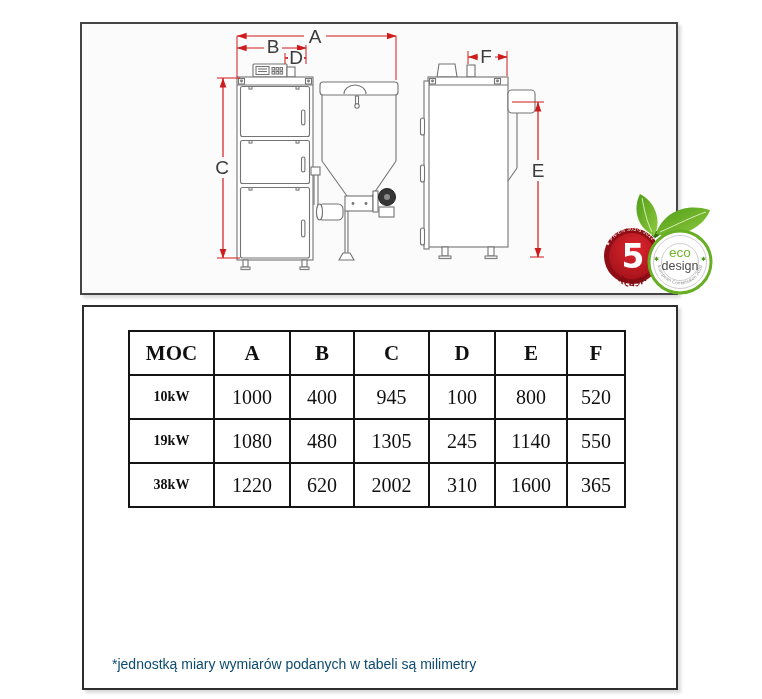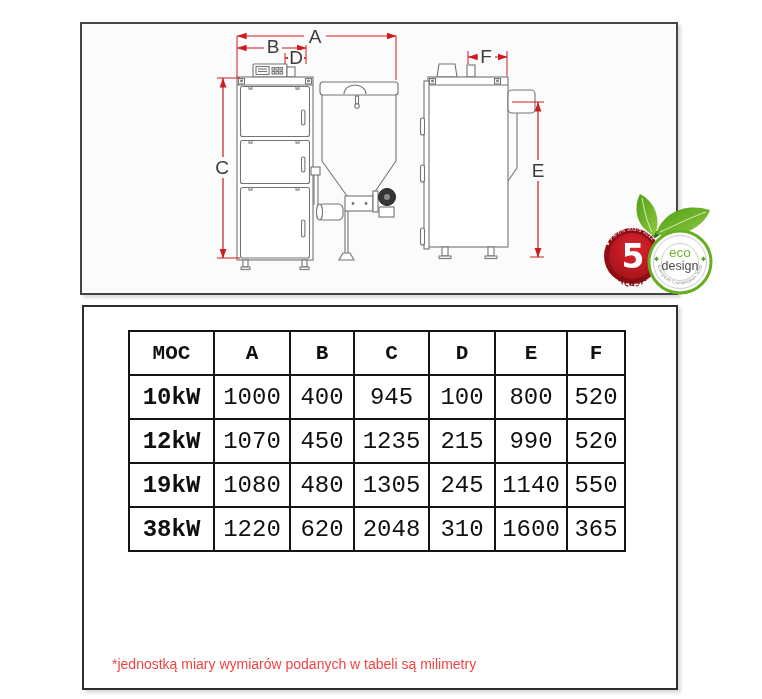--- a/index.html
+++ b/index.html
@@ -10,29 +10,29 @@
          box-shadow:3px 3px 3px rgba(0,0,0,.14);}
   .panel-diagram{left:80px;top:22px;width:598px;height:273px;background:#fbfbfb;}
   .panel-table{left:82px;top:305px;width:596px;height:385px;background:#ffffff;border-color:#2e2e2e;}
 
   .drawing{position:absolute;left:0;top:0;}
 
   .badges{position:absolute;left:598px;top:190px;width:126px;height:112px;z-index:5;}
 
   
   table.spec{position:absolute;left:44px;top:23px;border-collapse:collapse;table-layout:fixed;
-             font-family:Liberation Mono, monospace;color:#101010;}
+             font-family:Liberation Serif, serif;color:#101010;}
   table.spec th,table.spec td{border:2px solid #141414;text-align:center;vertical-align:middle;
              background:#fff;padding:0;}
   table.spec tr{height:44px;}
   table.spec th{font-size:21px;font-weight:bold;}
-  td.moc{font-weight:bold;font-size:24px;}
-  td.val{font-size:24px;font-weight:normal;}
-
-  .footnote{position:absolute;left:112px;top:654px;font-size:14px;color:#ef4444;
+  td.moc{font-weight:bold;font-size:14px;}
+  td.val{font-size:20px;font-weight:normal;}
+
+  .footnote{position:absolute;left:112px;top:654px;font-size:14px;color:#0c4a6e;
             font-family:"Liberation Sans",sans-serif;}
 
   
   .ln{stroke:#747474;stroke-width:1.1;fill:none;}
   .fw{stroke:#747474;stroke-width:1.1;fill:#ffffff;}
   .fg{stroke:#747474;stroke-width:1;fill:#efefef;}
   .dim{stroke:#cf1b1b;stroke-width:1.2;fill:none;}
   .ext{stroke:#cf1b1b;stroke-width:1;fill:none;}
   .dimlbl{font-family:"Liberation Sans",sans-serif;font-size:19px;fill:#3c3c3c;text-anchor:middle;}
   .lblbg{fill:#fbfbfb;}
@@ -272,42 +272,33 @@
         <tr>
           <td class="moc">10kW</td>
           <td class="val">1000</td>
           <td class="val">400</td>
           <td class="val">945</td>
           <td class="val">100</td>
           <td class="val">800</td>
           <td class="val">520</td>
         </tr>
         <tr>
-          <td class="moc">12kW</td>
-          <td class="val">1070</td>
-          <td class="val">450</td>
-          <td class="val">1235</td>
-          <td class="val">215</td>
-          <td class="val">990</td>
-          <td class="val">520</td>
-        </tr>
-        <tr>
           <td class="moc">19kW</td>
           <td class="val">1080</td>
           <td class="val">480</td>
           <td class="val">1305</td>
           <td class="val">245</td>
           <td class="val">1140</td>
           <td class="val">550</td>
         </tr>
         <tr>
           <td class="moc">38kW</td>
           <td class="val">1220</td>
           <td class="val">620</td>
-          <td class="val">2048</td>
+          <td class="val">2002</td>
           <td class="val">310</td>
           <td class="val">1600</td>
           <td class="val">365</td>
         </tr>
       </tbody>
     </table>
 
     <div class="footnote" style="position:absolute;left:28px;top:349px;">*jednostką miary wymiarów podanych w tabeli są milimetry</div>
   </div>
 

